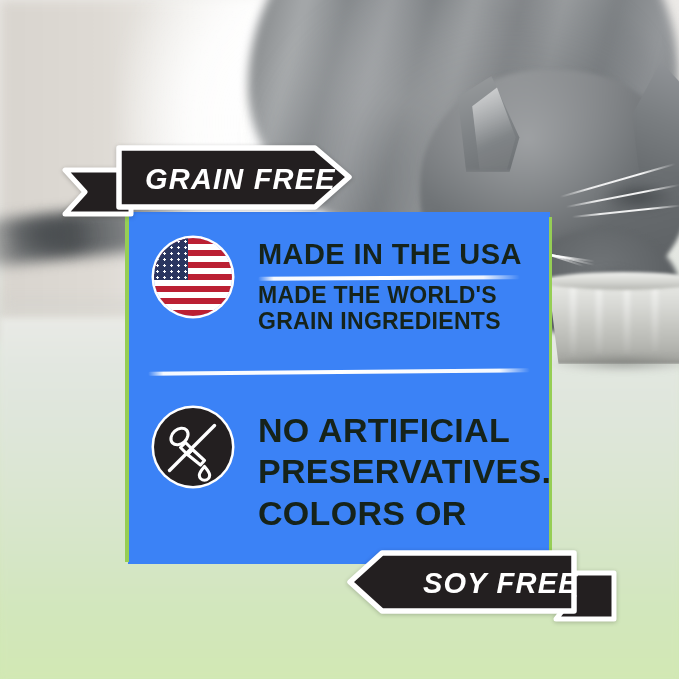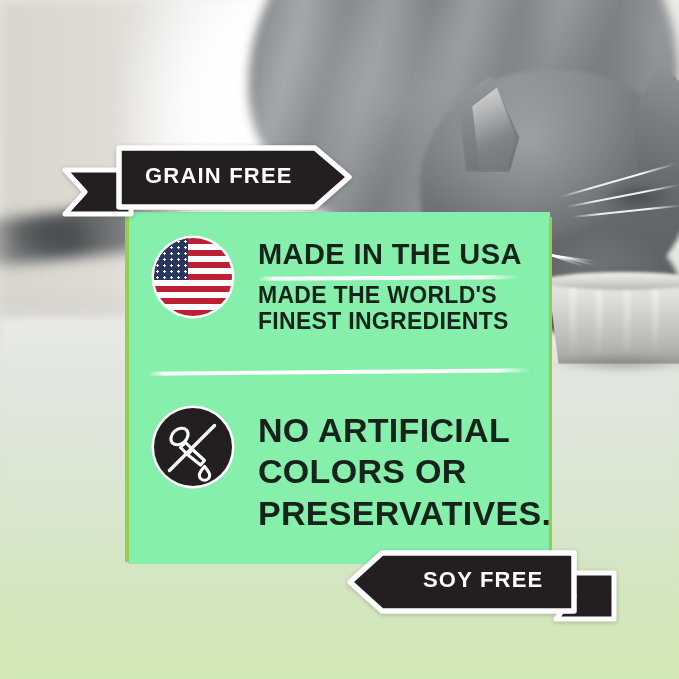--- a/index.html
+++ b/index.html
@@ -252,21 +252,21 @@
     width: 6px;
     background: linear-gradient(180deg, rgba(255,255,255,0.55) 0%, rgba(255,255,255,0.05) 100%);
     filter: blur(2px);
   }
 
   
   .green-panel {
     position: absolute;
     left: 128px; top: 212px;
     width: 422px; height: 352px;
-    background: #86efac;
+    background: #3b82f6;
   }
   .green-panel::before {
     content: "";
     position: absolute;
     left: -3px; top: 2px;
     width: 4px; height: 348px;
     background: #96ce55;
   }
   .green-panel::after {
     content: "";
@@ -388,23 +388,24 @@
   
   .banner {
     position: absolute;
     filter: drop-shadow(0 1px 2px rgba(0,0,0,0.22));
   }
   .banner svg { display: block; overflow: visible; }
   .banner-label {
     position: absolute;
     color: #ffffff;
     font-weight: 700;
-    font-size: 22px;
+    font-size: 29px;
     letter-spacing: 1.2px;
     white-space: nowrap;
+    font-style: italic;
   }
 
   .banner-grain { left: 63px; top: 144px; }
   .banner-grain .banner-label { left: 82px; top: 19px; }
 
   .banner-soy { left: 346px; top: 549px; }
   .banner-soy .banner-label { left: 77px; top: 18px; text-align: center; }
 </style>
 </head>
 <body>
@@ -453,21 +454,21 @@
         <div class="flag">
           <div class="stripes"></div>
           <div class="canton"></div>
           <div class="stars" style="clip-path: inset(0 56% 46% 0);"></div>
         </div>
       </div>
       <div class="panel-text">
         <div class="line-big usa-title">MADE IN THE USA</div>
         <div style="height:14px"></div>
         <div class="usa-sub">MADE THE WORLD'S</div>
-        <div class="usa-sub">FINEST INGREDIENTS</div>
+        <div class="usa-sub">GRAIN INGREDIENTS</div>
       </div>
     </div>
 
     <div class="rule-small"></div>
     <div class="rule-big"></div>
 
     <div class="panel-row row-no">
       <div class="badge badge-dark">
         <svg class="noart-svg" viewBox="0 0 78 78" fill="none" stroke="#ffffff" stroke-width="3.1" stroke-linecap="round" stroke-linejoin="round">
 
@@ -477,22 +478,22 @@
 
           <path d="M38.5 41.5 L50.5 52.5 L46.5 57.0 L33.5 46.5 Z"></path>
 
           <path d="M50.5 58.5 c-3.6 4.2 -5.2 6.4 -5.2 8.6 a5.2 5.2 0 0 0 10.4 0 c0 -2.2 -1.6 -4.4 -5.2 -8.6 Z"></path>
 
           <path d="M60.5 17.5 L15.5 62.5" stroke-width="3.4"></path>
         </svg>
       </div>
       <div class="panel-text">
         <div class="noart-line">NO ARTIFICIAL</div>
+        <div class="noart-line">PRESERVATIVES.</div>
         <div class="noart-line">COLORS OR</div>
-        <div class="noart-line">PRESERVATIVES.</div>
       </div>
     </div>
   </div>
 
   <div class="banner banner-grain">
     <svg width="290" height="74" viewBox="0 0 290 74">
 
       <path d="M2 26 L68 26 L68 70 L2 70 L22 48 Z" fill="#231f20" stroke="#ffffff" stroke-width="5" stroke-linejoin="round"></path>
 
       <path d="M56 4 L252 4 L286 33 L252 63 L56 63 Z" fill="#231f20" stroke="#ffffff" stroke-width="5.5" stroke-linejoin="round"></path>

